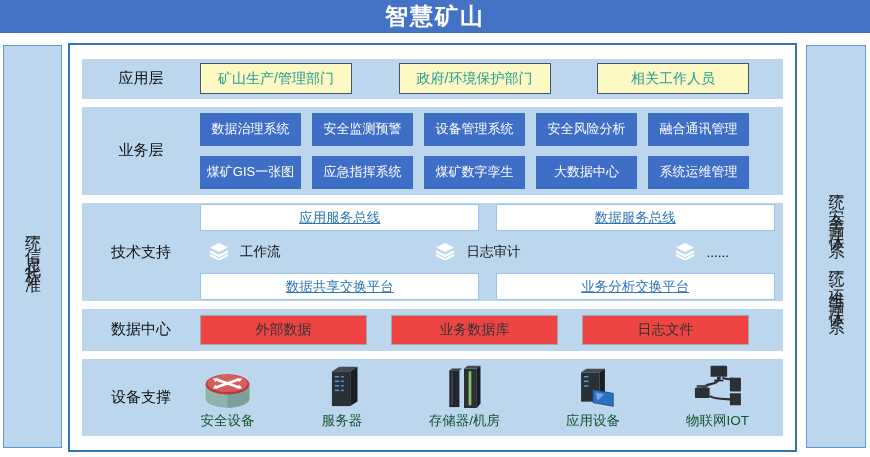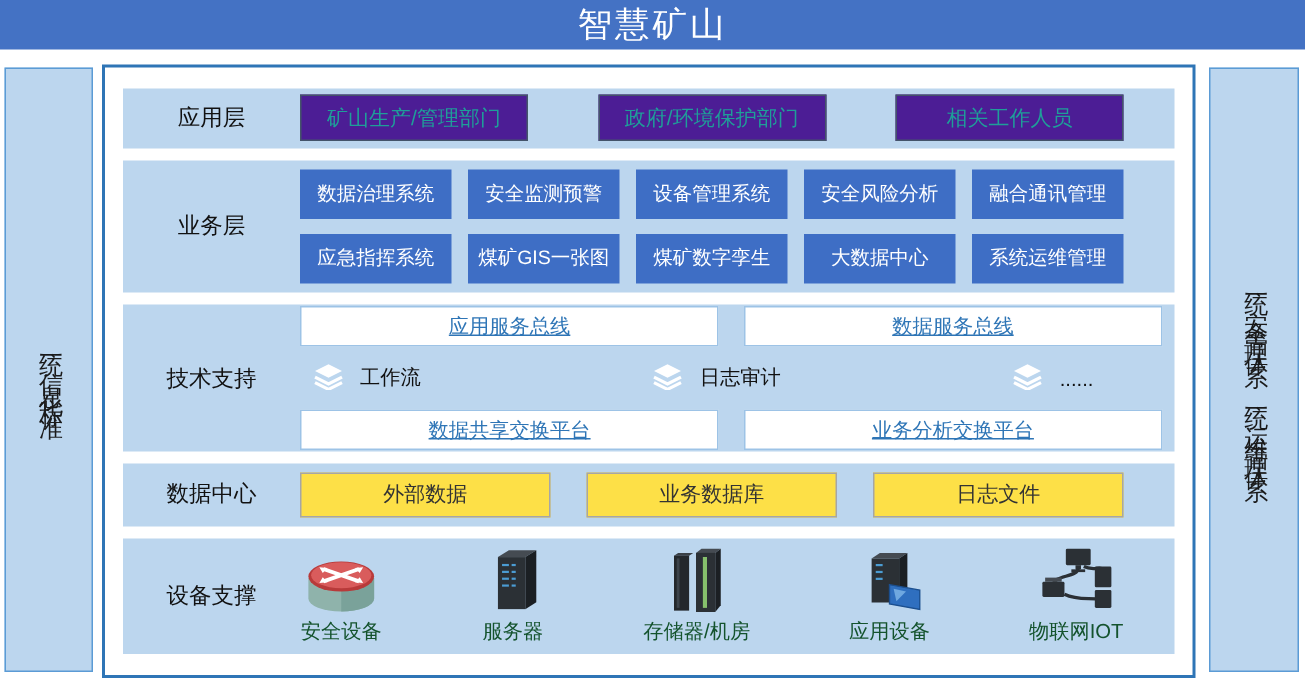--- a/index.html
+++ b/index.html
@@ -1,41 +1,41 @@
 <!DOCTYPE html>
 <html><head>
 <meta charset="utf-8">
 <style>
   html,body{margin:0;padding:0;background:#fff;}
   body{width:870px;height:457px;position:relative;font-family:"Liberation Sans",sans-serif;overflow:hidden;}
 
   
   .banner{position:absolute;left:0;top:0;width:870px;height:33px;background:#4472C4;
-    display:flex;align-items:center;justify-content:center;}
+    display:flex;align-items:center;justify-content:center;font-weight:bold;}
   .banner-title{color:#fff;font-size:23px;letter-spacing:2px;}
 
   
   .pillar{position:absolute;top:45px;height:403px;background:#BCD6EE;border:1px solid #5B9BD5;
     box-sizing:border-box;display:flex;flex-direction:column;align-items:center;justify-content:center;gap:20px;}
   .pillar-left{left:3px;width:59px;}
   .pillar-right{left:806px;width:60px;}
   .vtext{writing-mode:vertical-rl;text-orientation:upright;font-size:16px;letter-spacing:7px;color:#1a1a1a;}
 
   
   .main{position:absolute;left:68px;top:43px;width:729px;height:409px;box-sizing:border-box;
     background:#fff;border:2px solid #2E75B6;padding:14px 12px;display:flex;flex-direction:column;gap:8px;}
 
   .layer-row{background:#BCD6EE;display:flex;align-items:center;}
   .row-label{width:118px;flex:0 0 118px;text-align:center;font-size:15px;color:#111;}
   .row-content{flex:1;margin-right:34px;}
 
   
   .row-app{height:42px;}
   .app-boxes{display:flex;justify-content:space-between;}
-  .app-box{width:150px;height:29px;background:#4c1d95;border:1px solid #44546A;color:#1F9E99;
+  .app-box{width:150px;height:29px;background:#fef9c3;border:1px solid #44546A;color:#1F9E99;
     font-size:14px;display:flex;align-items:center;justify-content:center;}
 
   
   .row-biz{height:94px;}
   .biz-rows{display:flex;flex-direction:column;gap:10px;}
   .biz-line{display:flex;justify-content:space-between;}
   .biz-btn{width:101px;height:33px;background:#3E6EC5;color:#fff;font-size:13px;
     display:flex;align-items:center;justify-content:center;text-align:center;}
 
   
@@ -43,21 +43,21 @@
   .row-tech .row-content{margin-right:8px;display:flex;flex-direction:column;gap:9px;}
   .bus-line{display:flex;justify-content:space-between;}
   .bus-box{width:48.6%;height:27px;background:#fff;border:1px solid #9DC3E6;color:#2E75B6;
     font-size:13.5px;display:flex;align-items:center;justify-content:center;box-sizing:border-box;text-decoration:underline;}
   .tech-mid{display:flex;align-items:center;justify-content:space-between;padding:0 46px 0 8px;height:24px;}
   .tech-item{display:flex;align-items:center;gap:10px;font-size:13.5px;color:#111;}
 
   
   .row-data{height:44px;}
   .data-boxes{display:flex;justify-content:space-between;}
-  .data-box{width:167px;height:30px;background:#fde047;border:1px solid #A6A6A6;color:#333;
+  .data-box{width:167px;height:30px;background:#ef4444;border:1px solid #A6A6A6;color:#333;
     font-size:14px;display:flex;align-items:center;justify-content:center;box-sizing:border-box;}
 
   
   .row-equip{height:82px;}
   .equip-items{display:flex;justify-content:space-between;align-items:flex-end;}
   .equip-item{display:flex;flex-direction:column;align-items:center;gap:3px;}
   .equip-item .ic{height:44px;display:flex;align-items:flex-end;}
   .equip-label{font-size:13.5px;color:#14532d;white-space:nowrap;}
 </style>
 </head>
@@ -91,22 +91,22 @@
     <div class="row-label">业务层</div>
     <div class="row-content biz-rows">
       <div class="biz-line">
         <div class="biz-btn">数据治理系统</div>
         <div class="biz-btn">安全监测预警</div>
         <div class="biz-btn">设备管理系统</div>
         <div class="biz-btn">安全风险分析</div>
         <div class="biz-btn">融合通讯管理</div>
       </div>
       <div class="biz-line">
+        <div class="biz-btn">煤矿GIS一张图</div>
         <div class="biz-btn">应急指挥系统</div>
-        <div class="biz-btn">煤矿GIS一张图</div>
         <div class="biz-btn">煤矿数字孪生</div>
         <div class="biz-btn">大数据中心</div>
         <div class="biz-btn">系统运维管理</div>
       </div>
     </div>
   </div>
 
   <div class="layer-row row-tech">
     <div class="row-label">技术支持</div>
     <div class="row-content">

